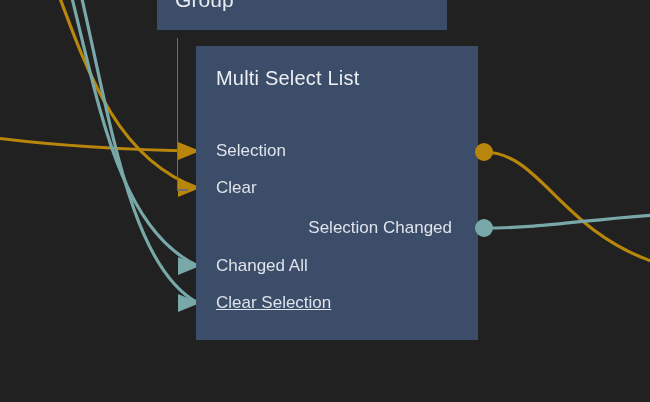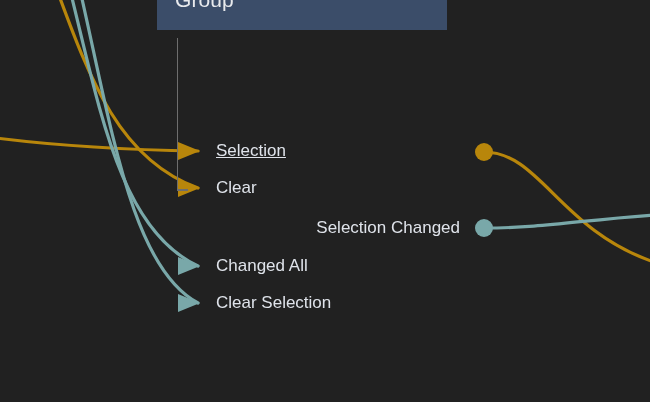--- a/index.html
+++ b/index.html
@@ -35,21 +35,21 @@
     position:absolute;left:20px;top:21px;
     color:#eceff4;font-size:20px;letter-spacing:.2px;
     white-space:nowrap;
   }
   .port-label{
     position:absolute;
     color:#dfe3ea;font-size:17px;
     white-space:nowrap;
   }
   .port-label.in{left:20px;}
-  .port-label.out{right:26px;text-align:right;padding-left:8px;}
+  .port-label.out{right:26px;text-align:right;}
   .group-bracket{
     position:absolute;left:177px;top:38px;
     width:1px;height:153px;background:#6e6e6e;
   }
   .group-bracket:after{
     content:"";position:absolute;left:0;bottom:0;
     width:11px;height:2px;background:#6e6e6e;
   }
 </style>
 </head>
@@ -73,26 +73,29 @@
         <path d="M 178 294 L 200 303 L 178 312 Z" fill="#79a8a9"></path>
       </g>
   </svg>
 
   <div class="node" id="group-node">
     <div id="group-title">Group</div>
   </div>
 
   <div class="group-bracket"></div>
 
+  <div class="node" id="msl-node">
+    <div id="msl-title">Multi Select List</div>
+  </div>
 
   <div id="port-labels">
-      <div class="port-label in" style="top: 141px; left: 216px; text-decoration: underline;">Selection</div>
+      <div class="port-label in" style="top: 141px; left: 216px;">Selection</div>
       <div class="port-label in" style="top: 178px; left: 216px;">Clear</div>
       <div class="port-label in" style="top: 256px; left: 216px;">Changed All</div>
-      <div class="port-label in" style="top: 293px; left: 216px;">Clear Selection</div>
+      <div class="port-label in" style="top: 293px; left: 216px; text-decoration: underline;">Clear Selection</div>
       <div class="port-label out" style="top: 218px; left: 0px; width: 452px;">Selection Changed</div>
     </div>
 
   <svg class="wire-layer" viewBox="0 0 650 402" xmlns="http://www.w3.org/2000/svg">
     <g id="port-shapes">
         <circle cx="484" cy="152" r="9" fill="#b8860b"></circle>
         <circle cx="484" cy="228" r="9" fill="#79a8a9"></circle>
       </g>
   </svg>
 

